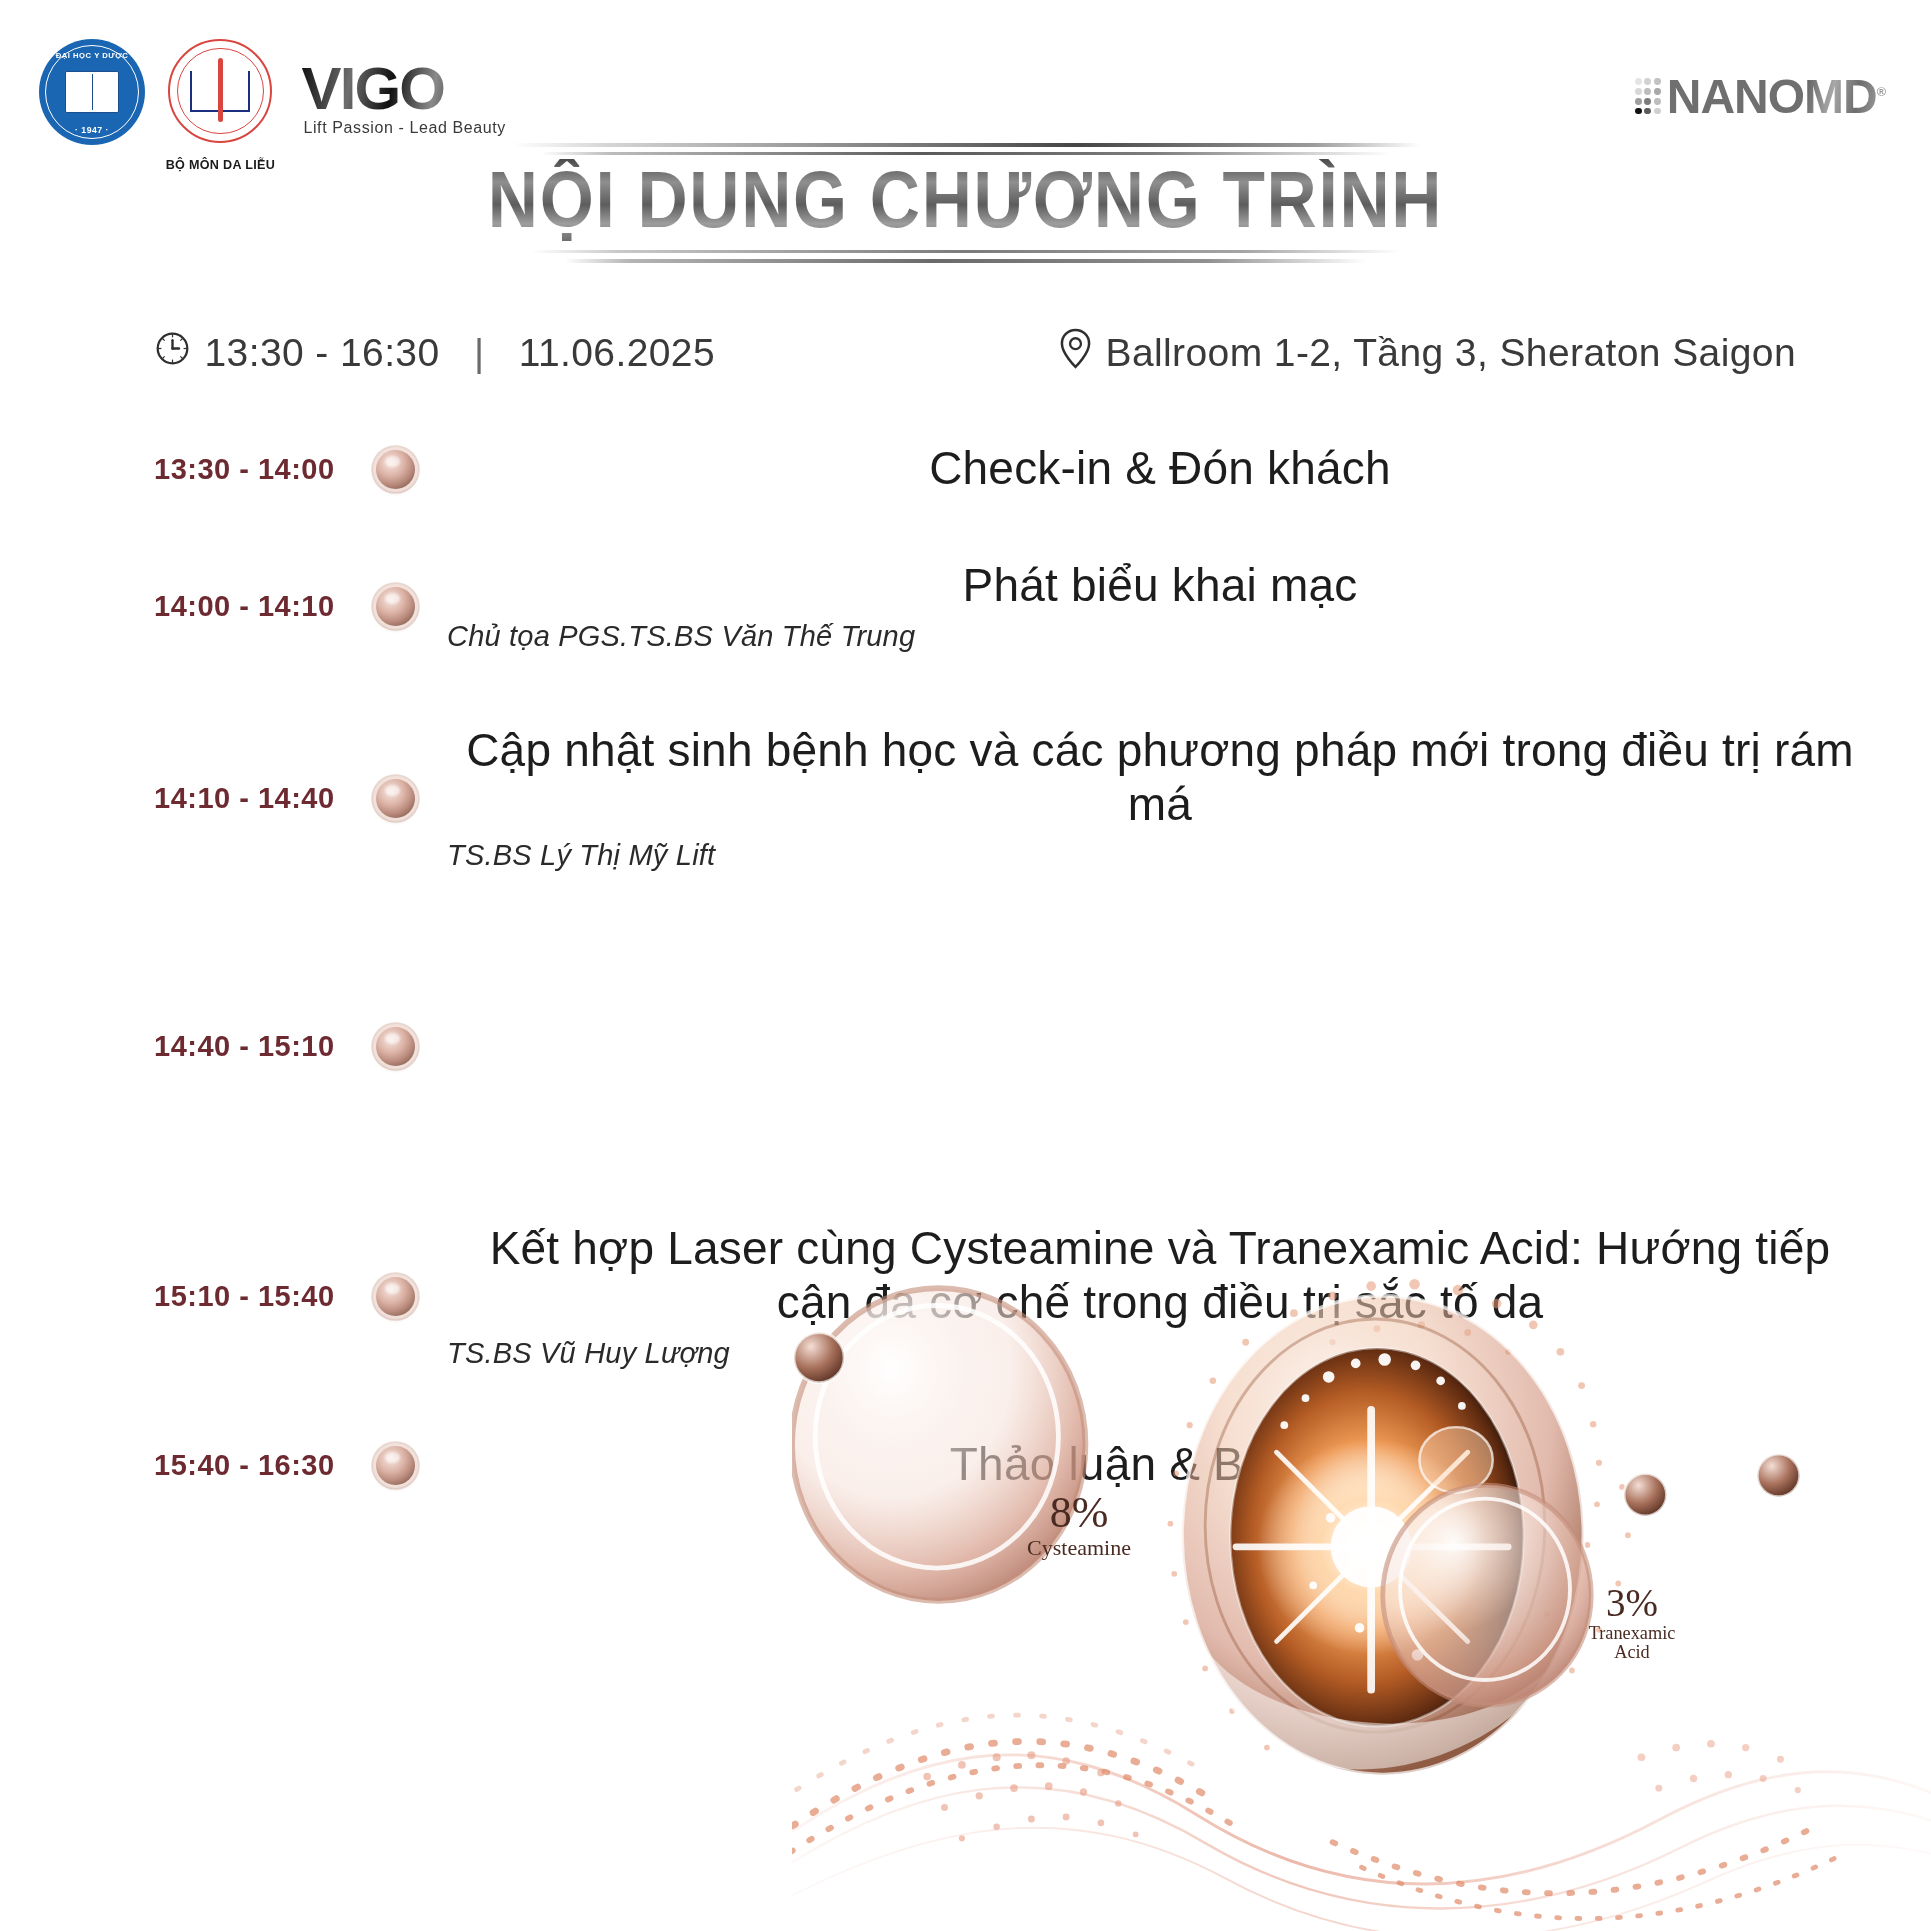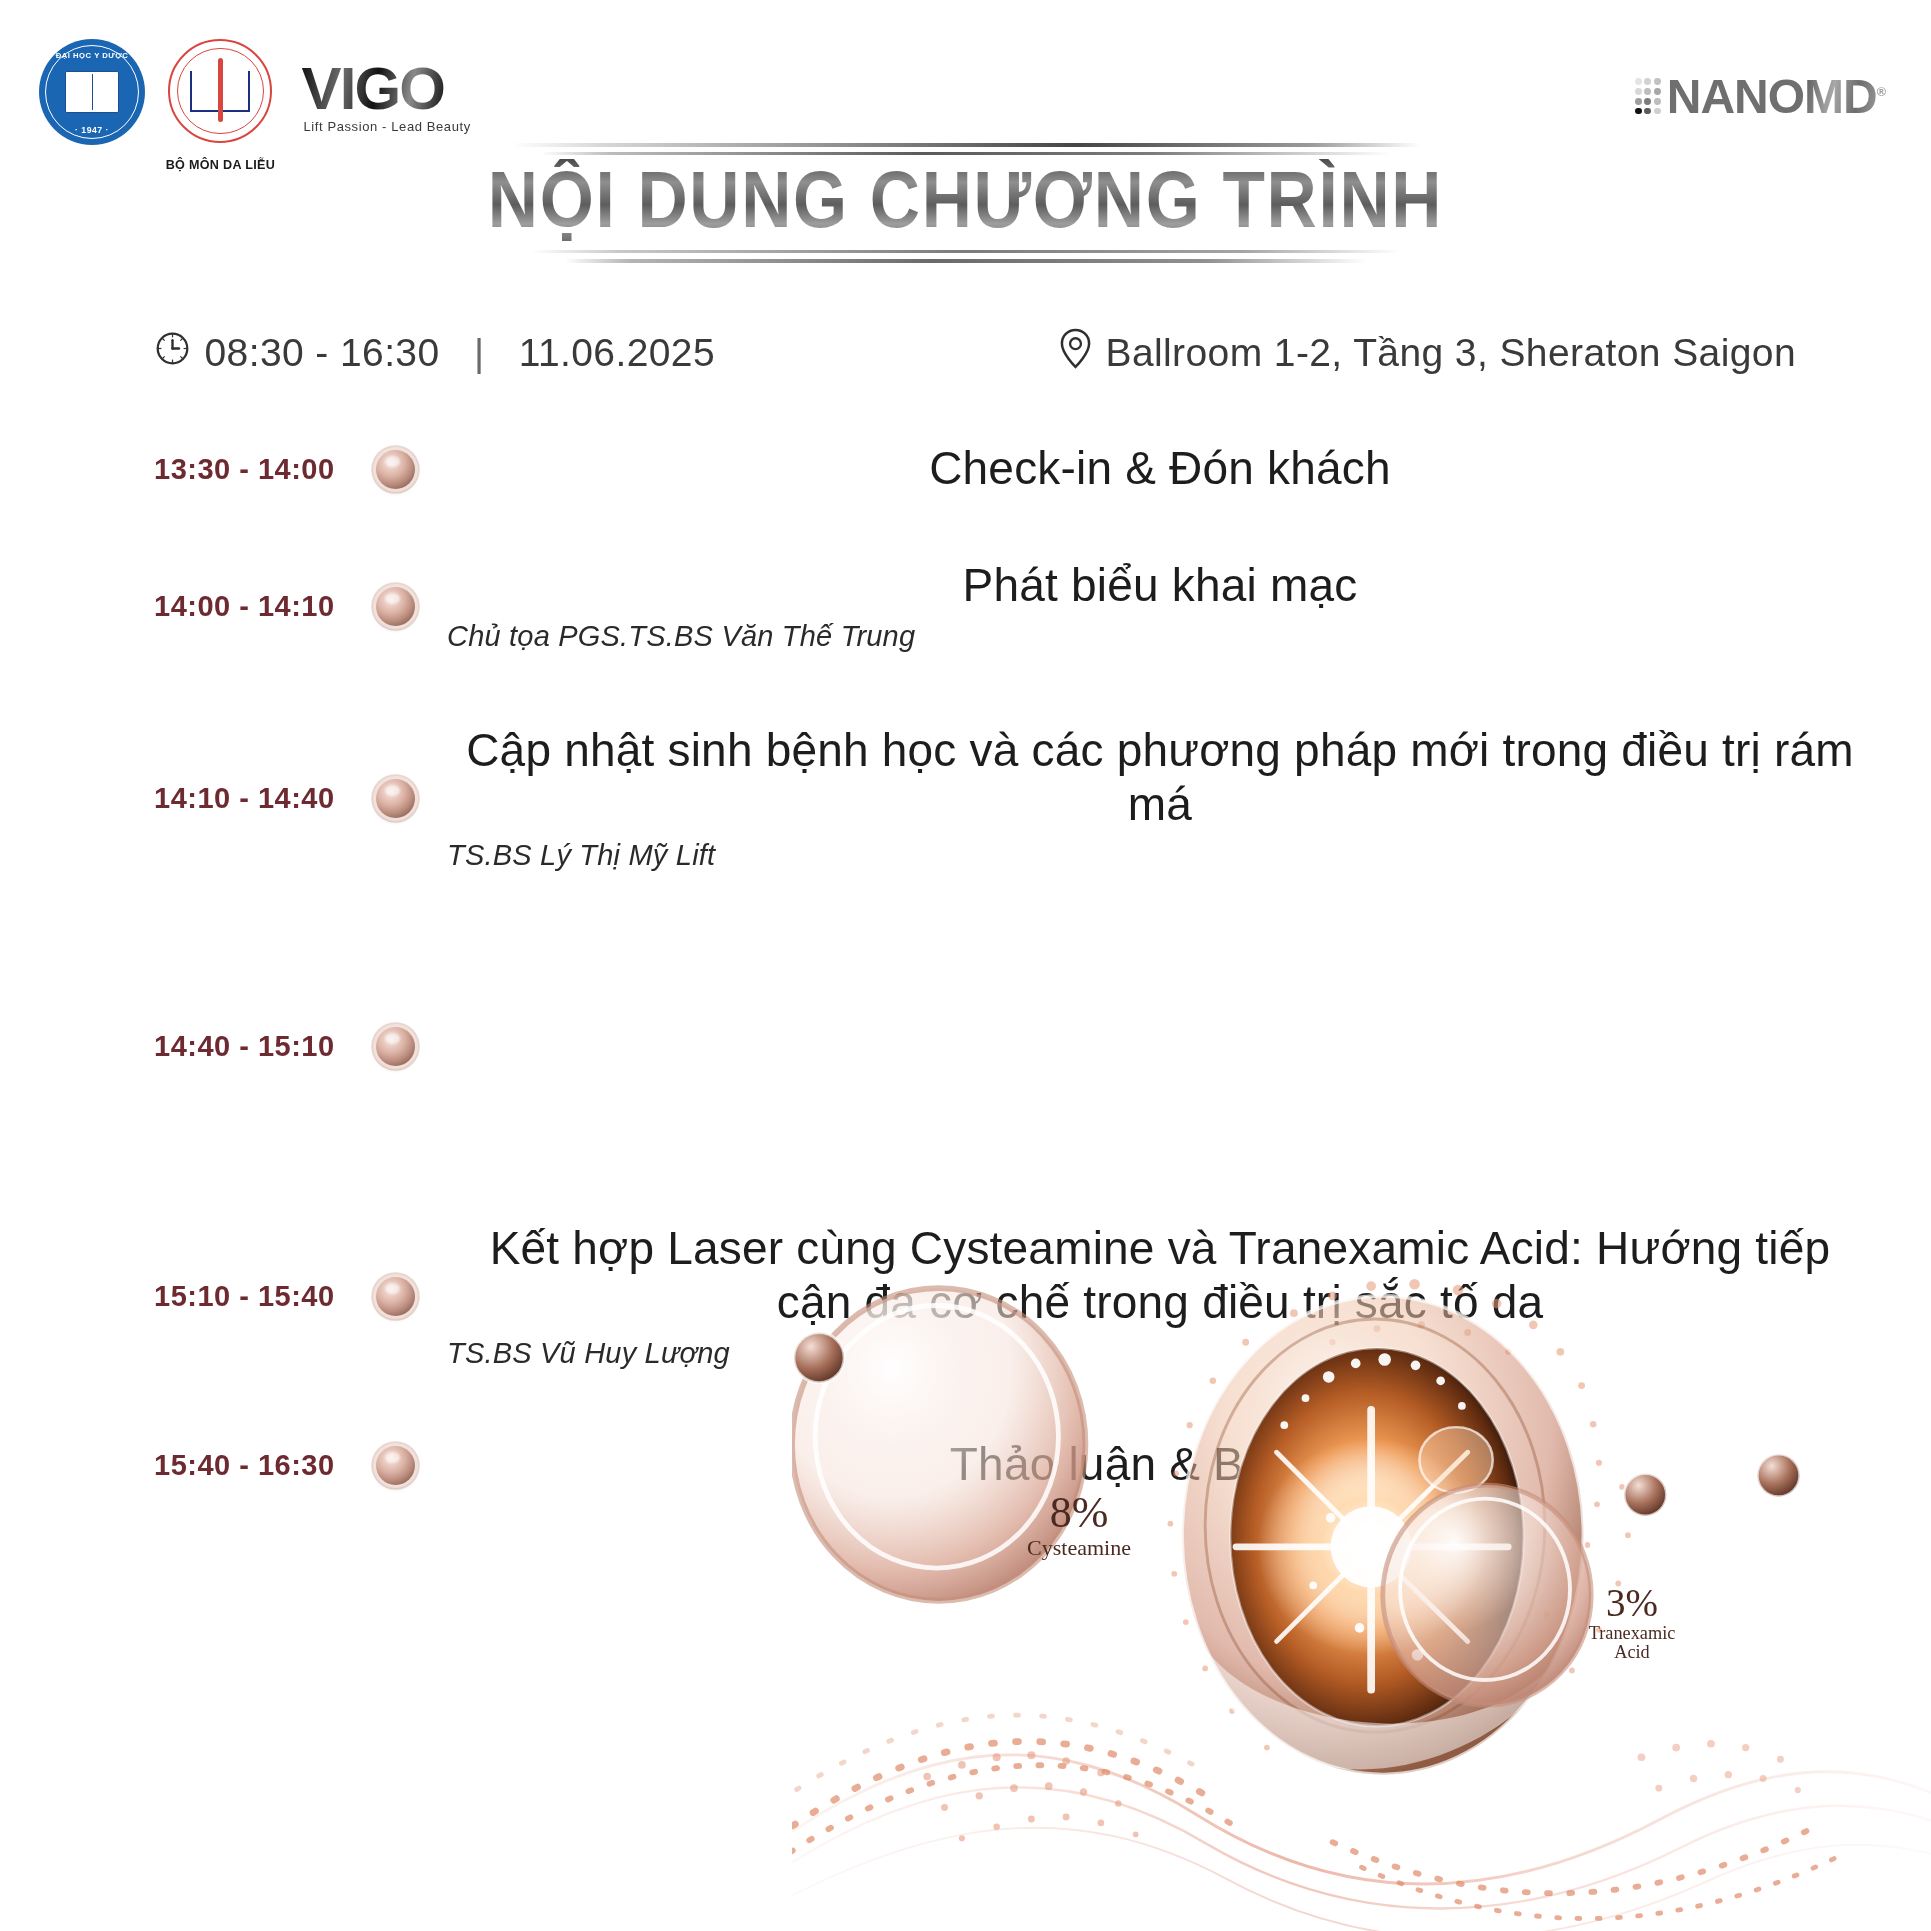--- a/index.html
+++ b/index.html
@@ -108,21 +108,21 @@
     font-size: 60px;
     font-weight: bold;
     letter-spacing: -1.9px;
     background: linear-gradient(100deg,#111 0%,#6e6e6e 24%,#111 44%,#8a8a8a 64%,#1a1a1a 84%,#5c5c5c 100%);
     -webkit-background-clip: text;
     background-clip: text;
     color: transparent;
     line-height: 0.95;
   }
   .logo-vigo-tag {
-    font-size: 13px;
+    font-size: 16px;
     color: #3a3a3a;
     letter-spacing: 0.6px;
     margin-top: 1.9px;
     margin-left: 1.9px;
   }
 
   .logo-nanomd {
     position: absolute;
     right: 46px; top: 75px;
     display: flex; align-items: flex-end; gap: 5.8px;
@@ -361,21 +361,21 @@
               <line x1="32" y1="20" x2="35.4" y2="20"></line>
             <line x1="9.2" y1="9.2" x2="11.5" y2="11.5"></line>
               <line x1="28.5" y1="28.5" x2="30.8" y2="30.8"></line>
             <line x1="30.8" y1="9.2" x2="28.5" y2="11.5"></line>
               <line x1="11.5" y1="28.5" x2="9.2" y2="30.8"></line>
           </g>
           <line x1="20" y1="20" x2="20" y2="11" stroke="#2f2f2f" stroke-width="2.6" stroke-linecap="round"></line>
           <line x1="20" y1="20" x2="27" y2="20" stroke="#2f2f2f" stroke-width="2.6" stroke-linecap="round"></line>
         </svg>
       </span>
-      <span class="meta-text">08:30 - 16:30</span>
+      <span class="meta-text">13:30 - 16:30</span>
       <span class="meta-sep">|</span>
       <span class="meta-text">11.06.2025</span>
     </div>
     <div class="meta-right">
       <span class="ico">
         <svg width="33" height="41" viewBox="0 0 34 42">
           <path d="M17 2 C9 2 3 8 3 16 C3 26 17 40 17 40 C17 40 31 26 31 16 C31 8 25 2 17 2 Z" fill="none" stroke="#2f2f2f" stroke-width="2.6"></path>
           <circle cx="17" cy="16" r="5.6" fill="none" stroke="#2f2f2f" stroke-width="2.4"></circle>
         </svg>
       </span>

